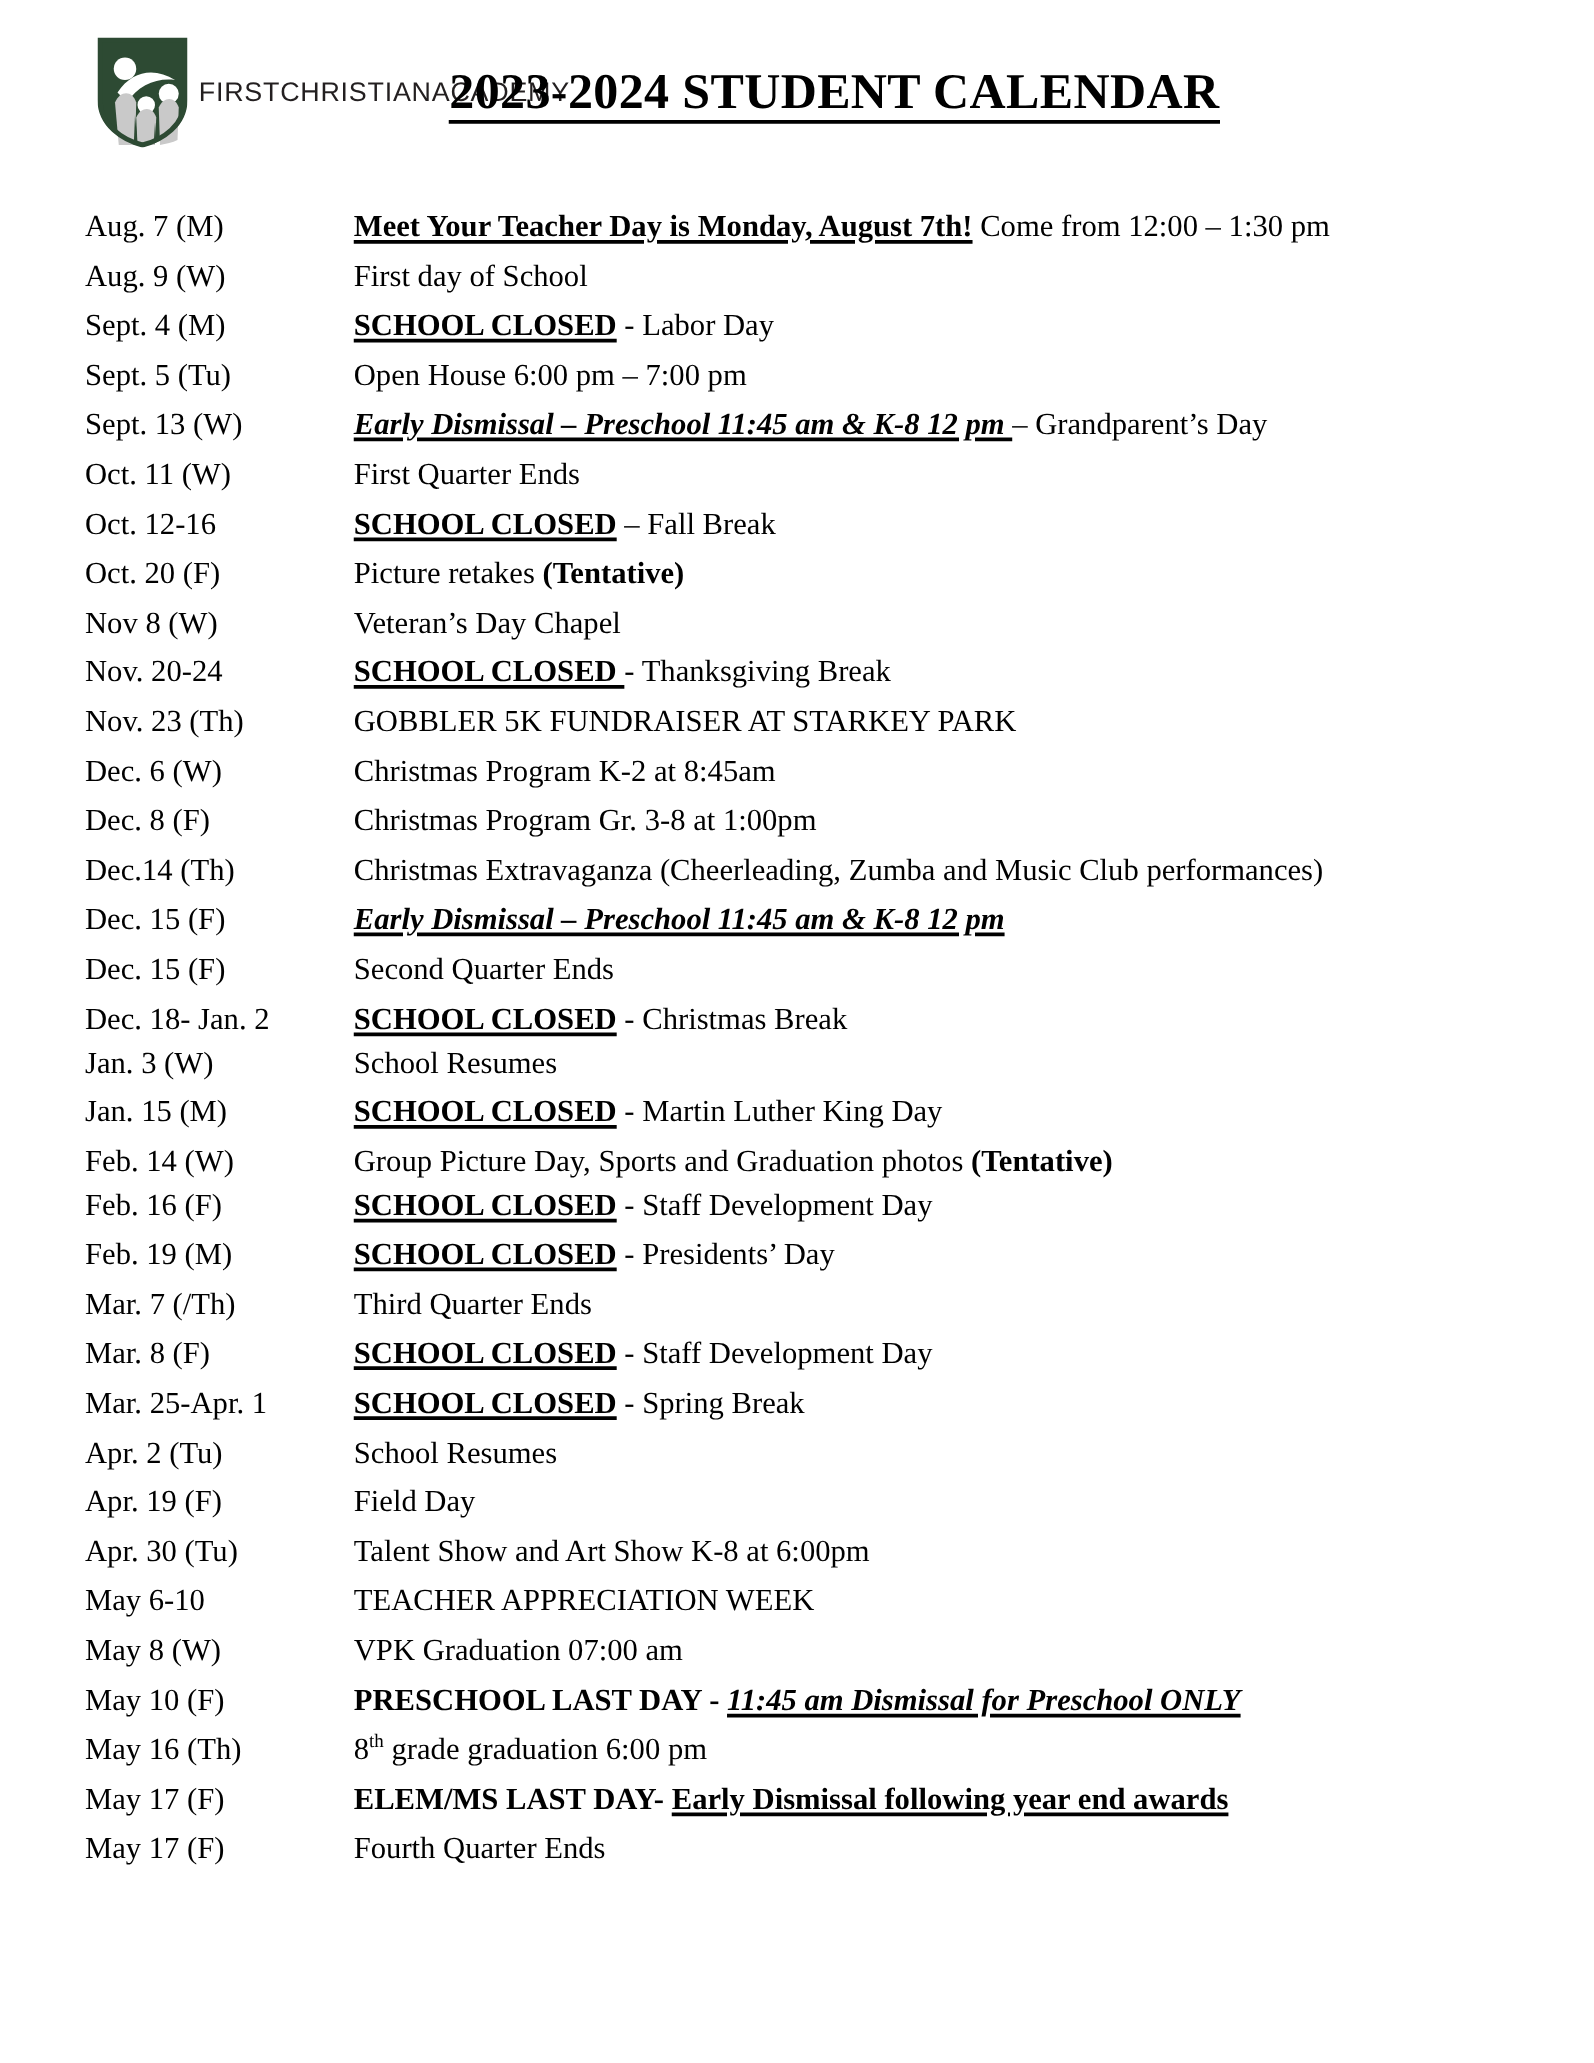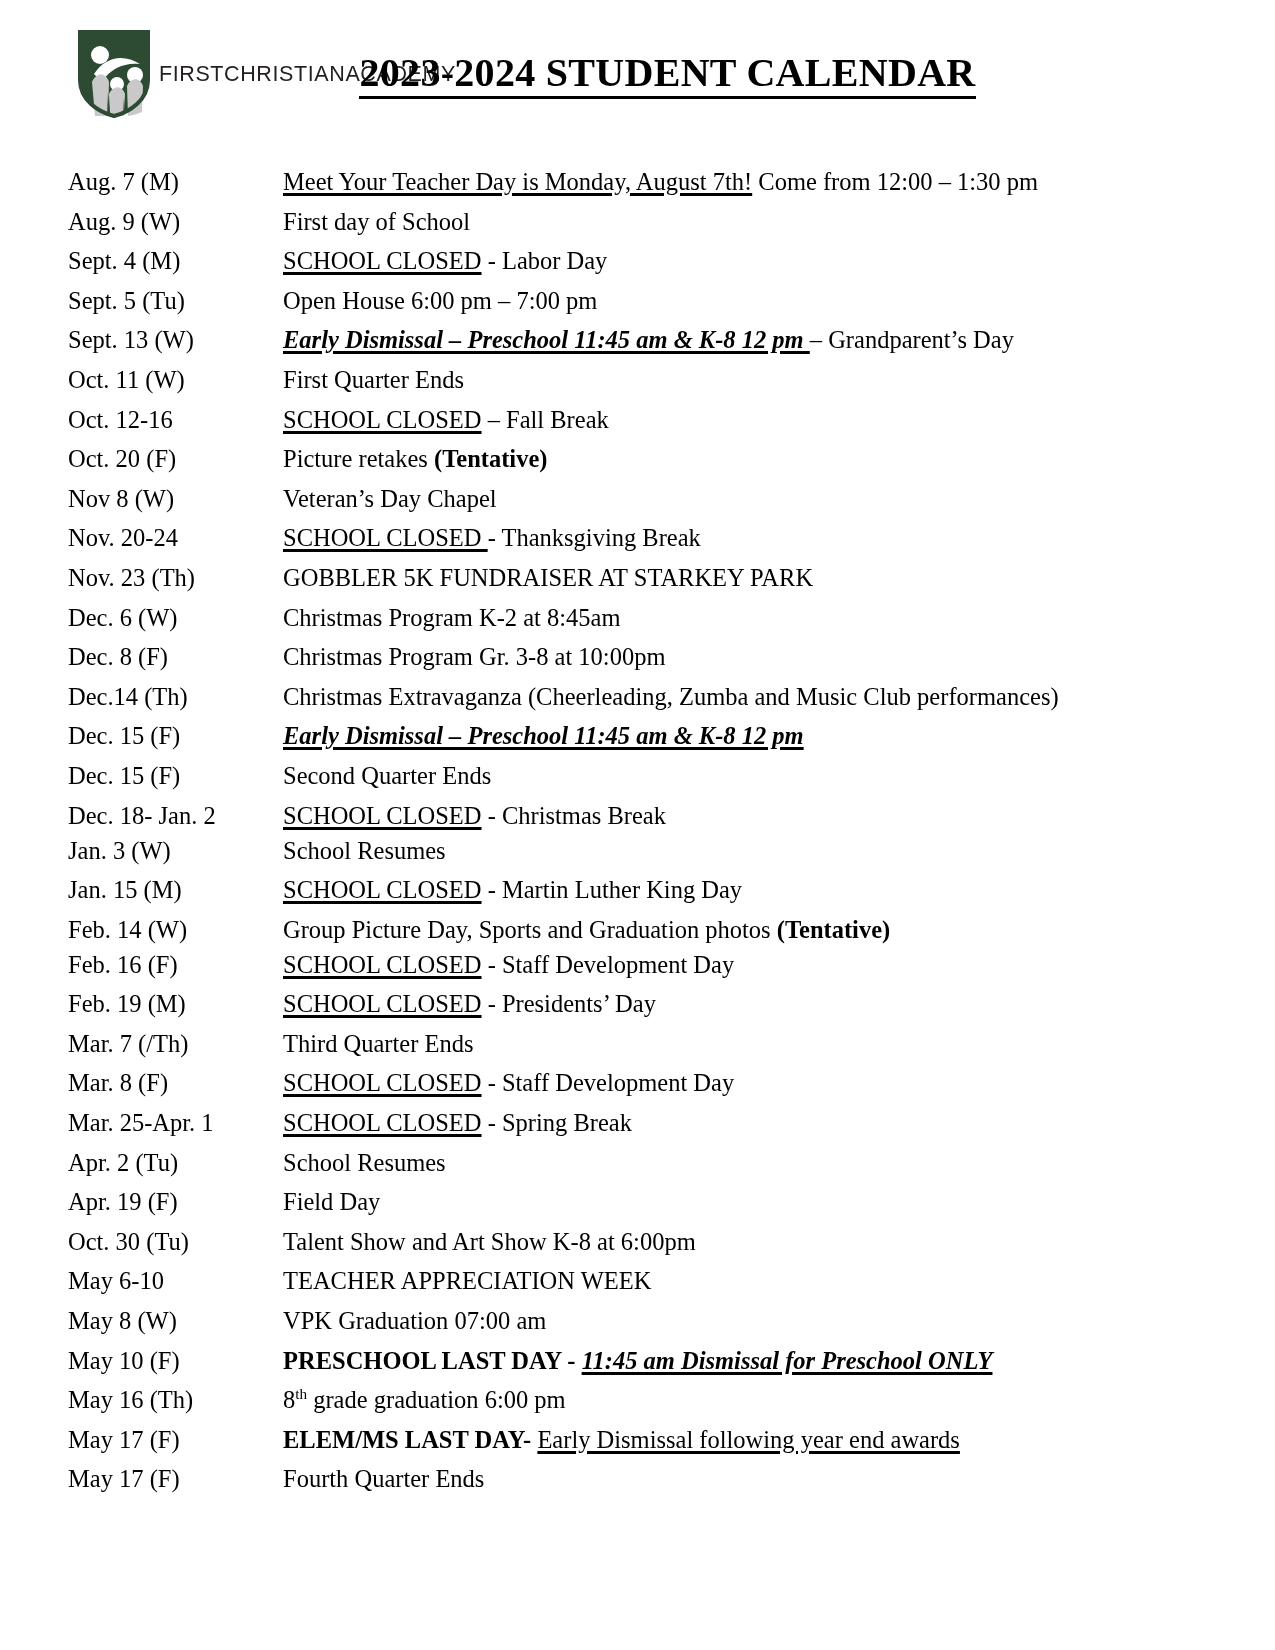--- a/index.html
+++ b/index.html
@@ -104,21 +104,21 @@
     white-space: nowrap;
     margin-top: 26px;
   }
   .row .desc {
     flex: 1 1 auto;
     white-space: nowrap;
   }
 
   
   .b   { font-weight: bold; }
-  .bu  { font-weight: normal; text-decoration: underline; text-decoration-thickness: 2.8px; text-underline-offset: 3px; }
+  .bu  { font-weight: bold; text-decoration: underline; text-decoration-thickness: 2.8px; text-underline-offset: 3px; }
   .biu { font-weight: bold; font-style: italic; text-decoration: underline; text-decoration-thickness: 2.8px; text-underline-offset: 3px; }
   .sup { font-size: 0.62em; vertical-align: super; line-height: 0; }
 </style>
 </head>
 <body>
 
 <div class="page">
 
   <div class="header">
 
@@ -202,21 +202,21 @@
       <div class="row">
         <div class="date">Nov. 23 (Th)</div>
         <div class="desc"><span>GOBBLER 5K FUNDRAISER AT STARKEY PARK</span></div>
       </div>
       <div class="row">
         <div class="date">Dec. 6 (W)</div>
         <div class="desc"><span>Christmas Program K-2 at 8:45am</span></div>
       </div>
       <div class="row">
         <div class="date">Dec. 8 (F)</div>
-        <div class="desc"><span>Christmas Program Gr. 3-8 at 10:00pm</span></div>
+        <div class="desc"><span>Christmas Program Gr. 3-8 at 1:00pm</span></div>
       </div>
       <div class="row">
         <div class="date">Dec.14 (Th)</div>
         <div class="desc"><span>Christmas Extravaganza (Cheerleading, Zumba and Music Club performances)</span></div>
       </div>
       <div class="row">
         <div class="date">Dec. 15 (F)</div>
         <div class="desc"><span class="biu">Early Dismissal – Preschool 11:45 am &amp; K-8 12 pm</span></div>
       </div>
       <div class="row">
@@ -261,21 +261,21 @@
       </div>
       <div class="row">
         <div class="date">Apr. 2 (Tu)</div>
         <div class="desc"><span>School Resumes</span></div>
       </div>
       <div class="row">
         <div class="date">Apr. 19 (F)</div>
         <div class="desc"><span>Field Day</span></div>
       </div>
       <div class="row">
-        <div class="date">Oct. 30 (Tu)</div>
+        <div class="date">Apr. 30 (Tu)</div>
         <div class="desc"><span>Talent Show and Art Show K-8 at 6:00pm</span></div>
       </div>
       <div class="row">
         <div class="date">May 6-10</div>
         <div class="desc"><span>TEACHER APPRECIATION WEEK</span></div>
       </div>
       <div class="row">
         <div class="date">May 8 (W)</div>
         <div class="desc"><span>VPK Graduation 07:00 am</span></div>
       </div>

